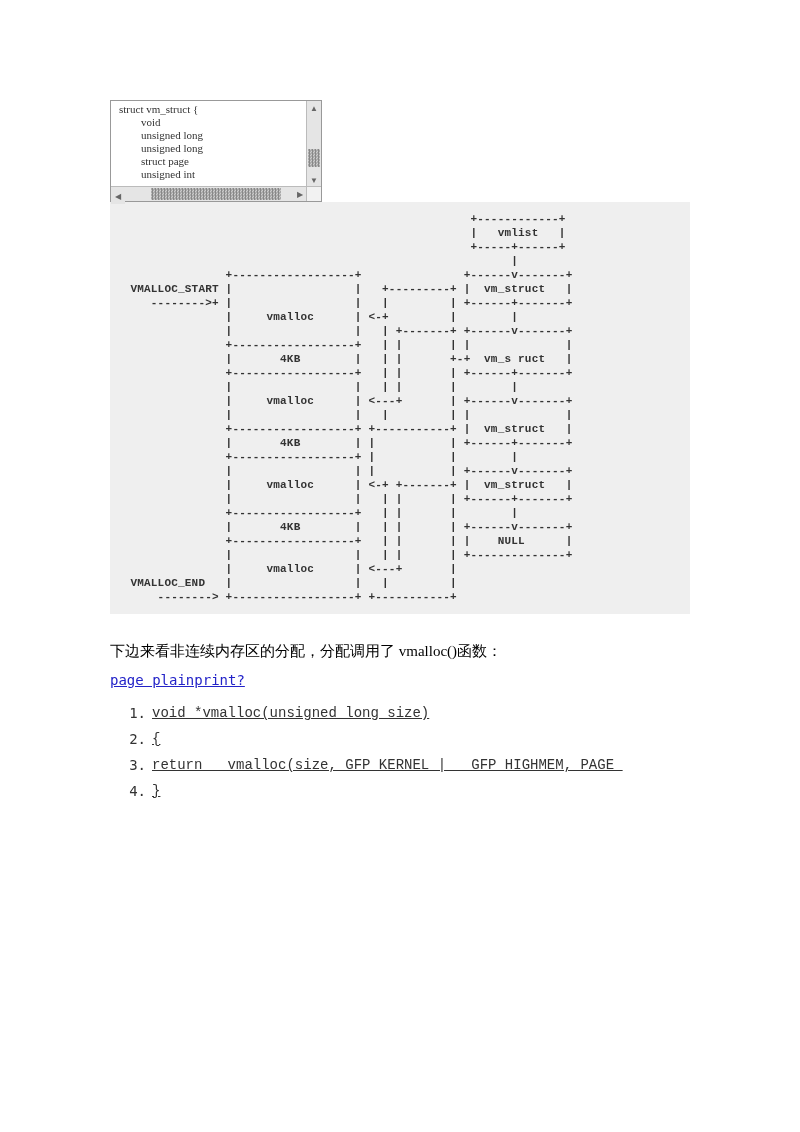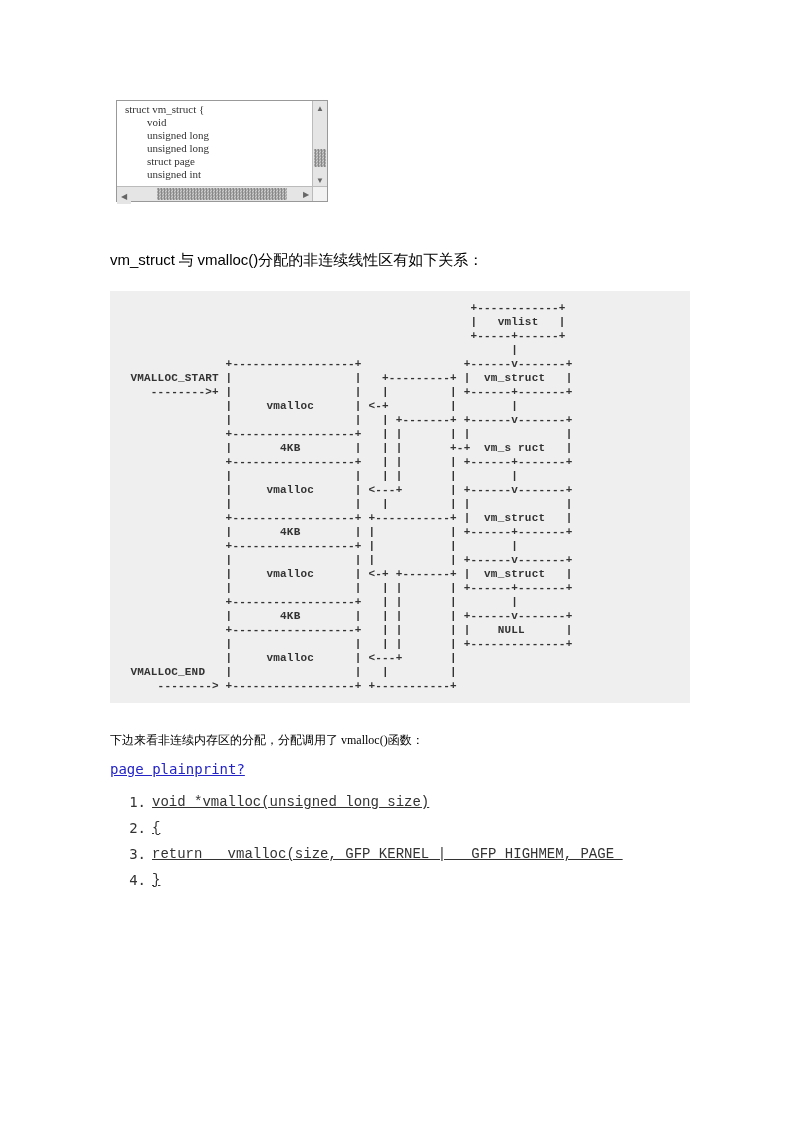--- a/index.html
+++ b/index.html
@@ -11,21 +11,21 @@
     width: 800px;
   }
   .page {
     padding: 100px 100px 60px 100px;
     box-sizing: border-box;
   }
   .code-scroll-box {
     border: 1px solid #999;
     width: 210px;
     height: 100px;
-    margin-left: 16px;
+    margin-left: 10px;
     position: relative;
     background: #fff;
   }
   .code-scroll-inner {
     position: absolute;
     top: 0; left: 0; right: 14px; bottom: 14px;
     overflow: hidden;
     padding: 2px 4px 2px 8px;
     font-family: "Times New Roman", serif;
     font-size: 11px;
@@ -97,21 +97,21 @@
     font-size: 11px;
     line-height: 14px;
     color: #333;
     margin: 0;
     white-space: pre;
     letter-spacing: 0.2px;
     font-weight: bold;
   }
   .para2 {
     margin: 24px 0 8px 10px;
-    font-size: 12px;
+    font-size: 15px;
     line-height: 26px;
   }
   .link-line {
     margin: 0 0 12px 10px;
     font-family: "SimSun", "宋体", monospace;
     font-size: 14px;
   }
   .link-line span {
     color: #2323C8;
     text-decoration: underline;
@@ -158,23 +158,20 @@
       <div class="btn bottom">▼</div>
     </div>
     <div class="hbar">
       <div class="btn">◀</div>
       <div class="thumb"></div>
       <div class="btn right">▶</div>
     </div>
     <div class="corner"></div>
   </div>
 
-  <div class="para">
-    <span class="english">  vm_struct</span><span> 与 </span><span class="english">vmalloc()</span><span>分配的非连续线性区有如下关系：</span>
-  </div>
 
   <div class="diagram-box">
     <pre class="diagram-pre">                                                     +------------+
                                                      |   vmlist   |
                                                      +-----+------+
                                                            |
                  +------------------+               +------v-------+
    VMALLOC_START |                  |   +---------+ |  vm_struct   |
       --------&gt;+ |                  |   |         | +------+-------+
                  |     vmalloc      | &lt;-+         |        |

